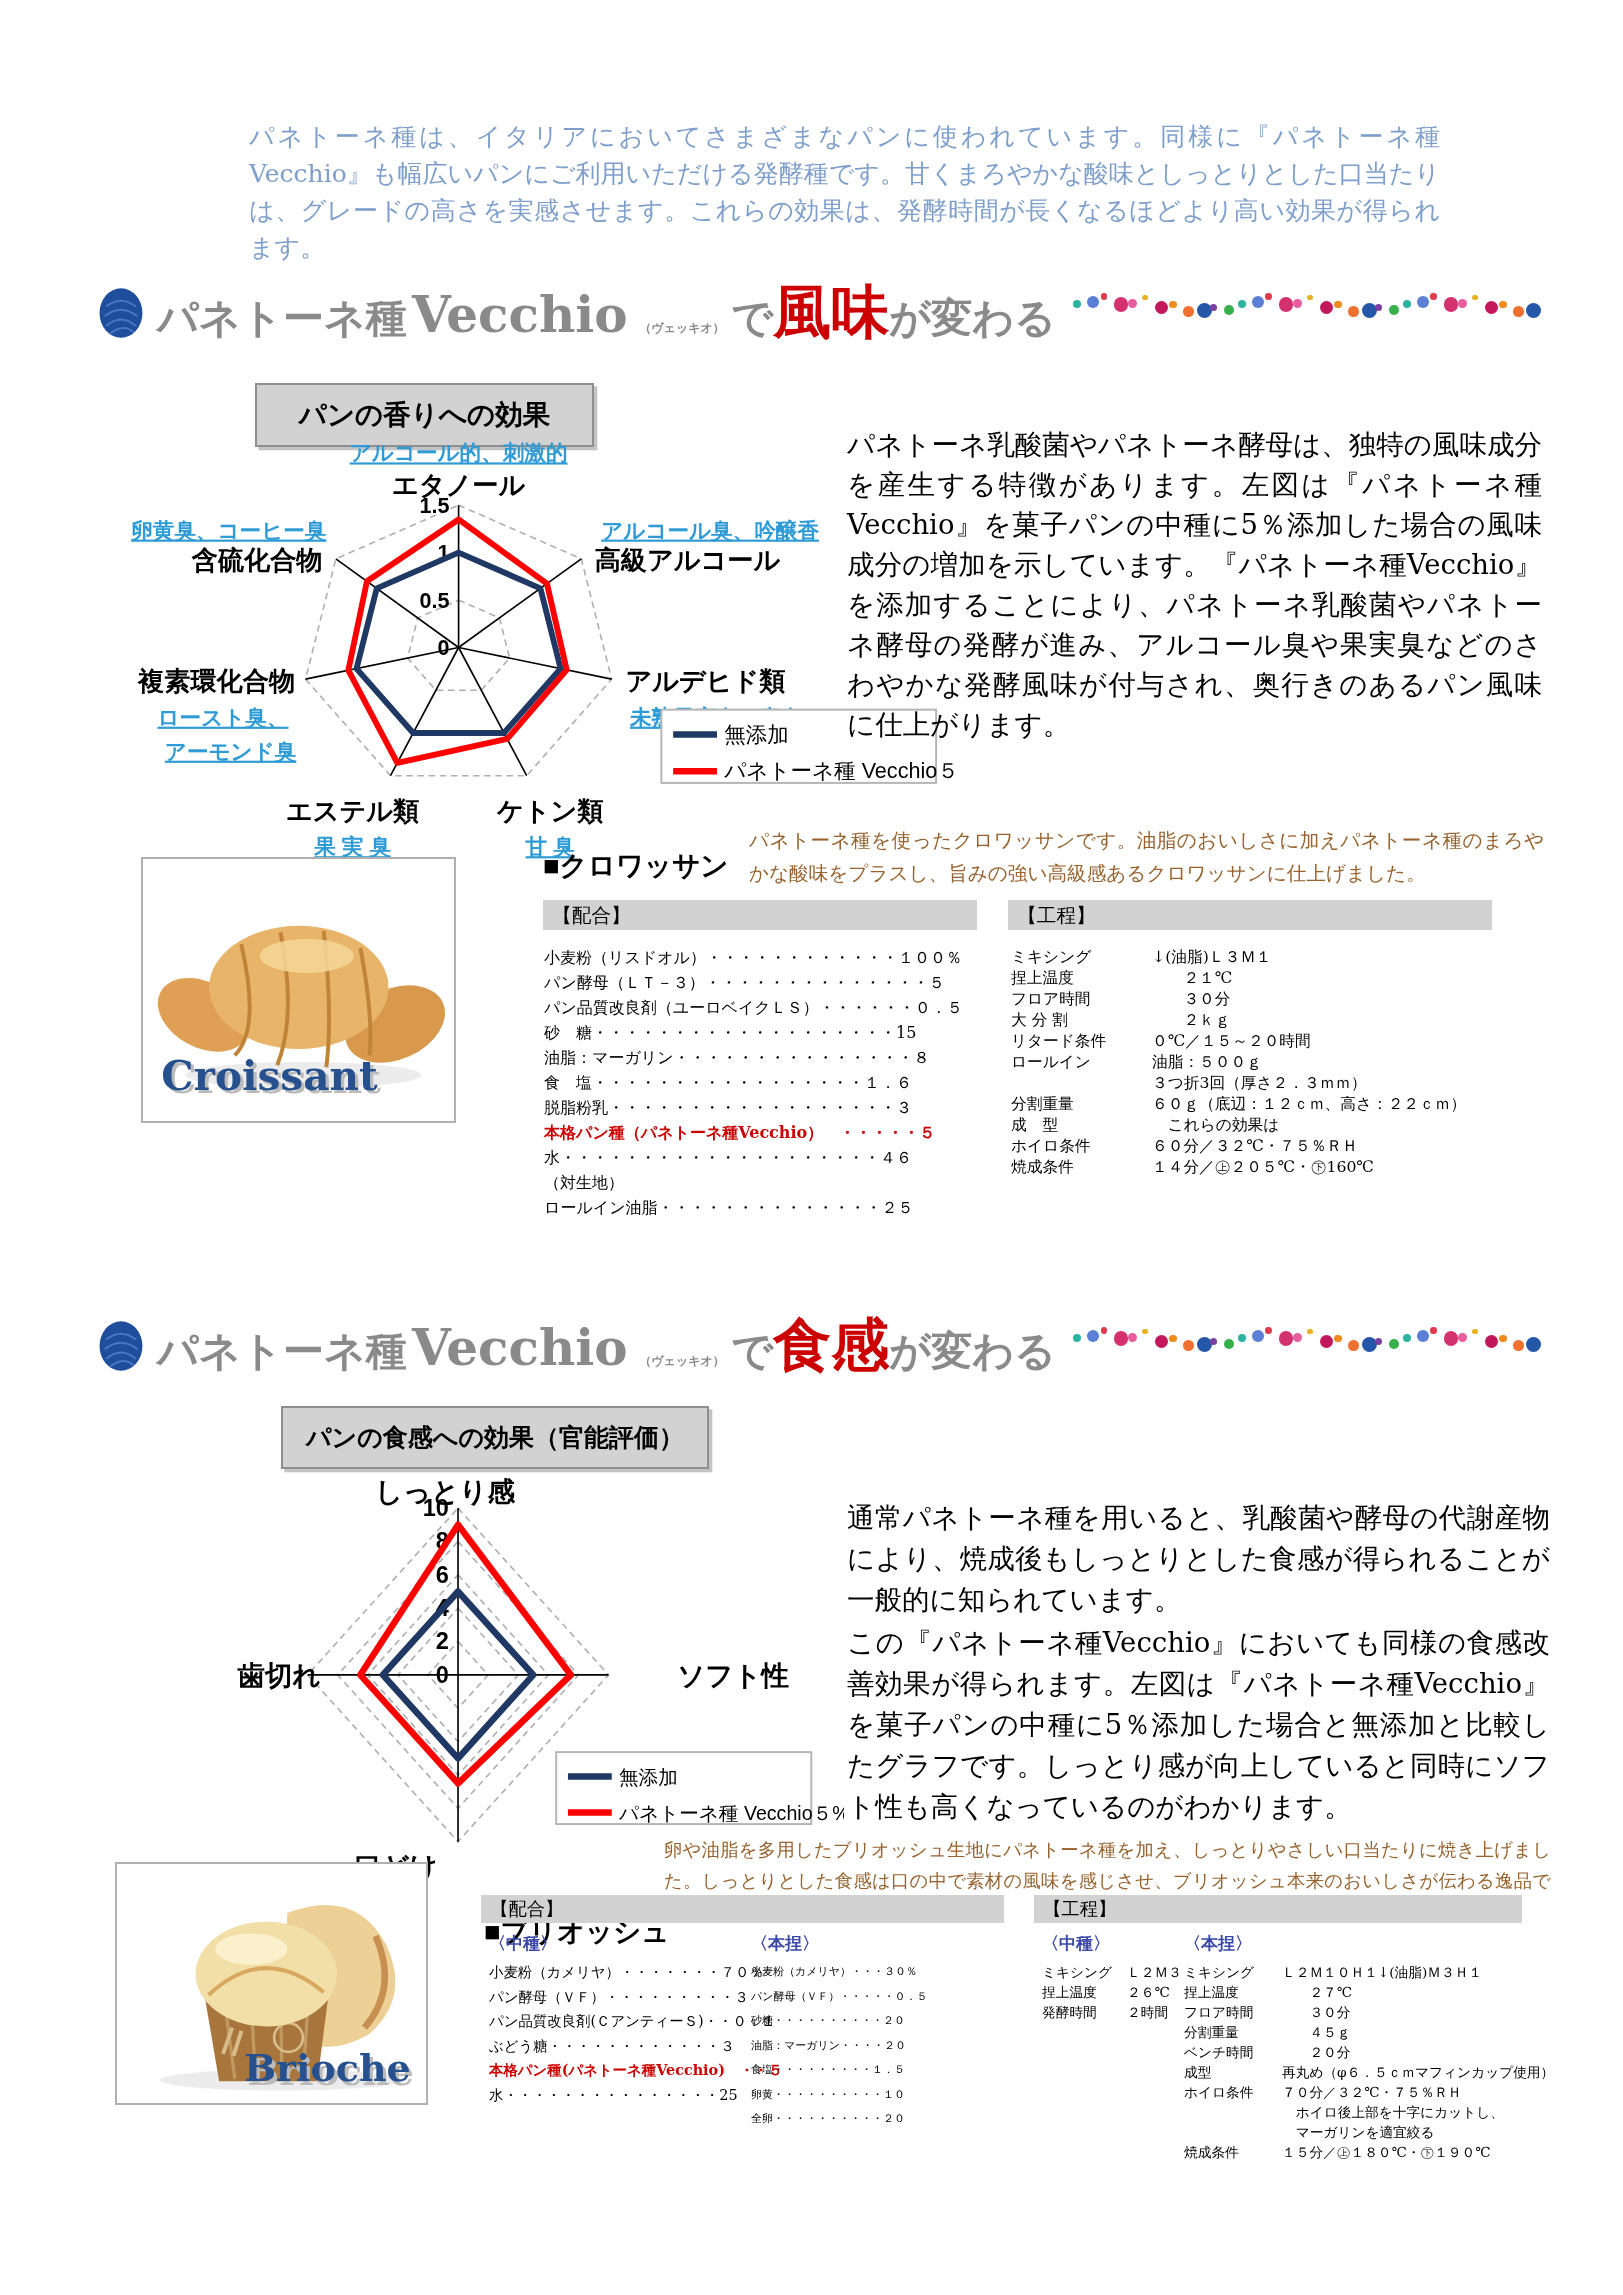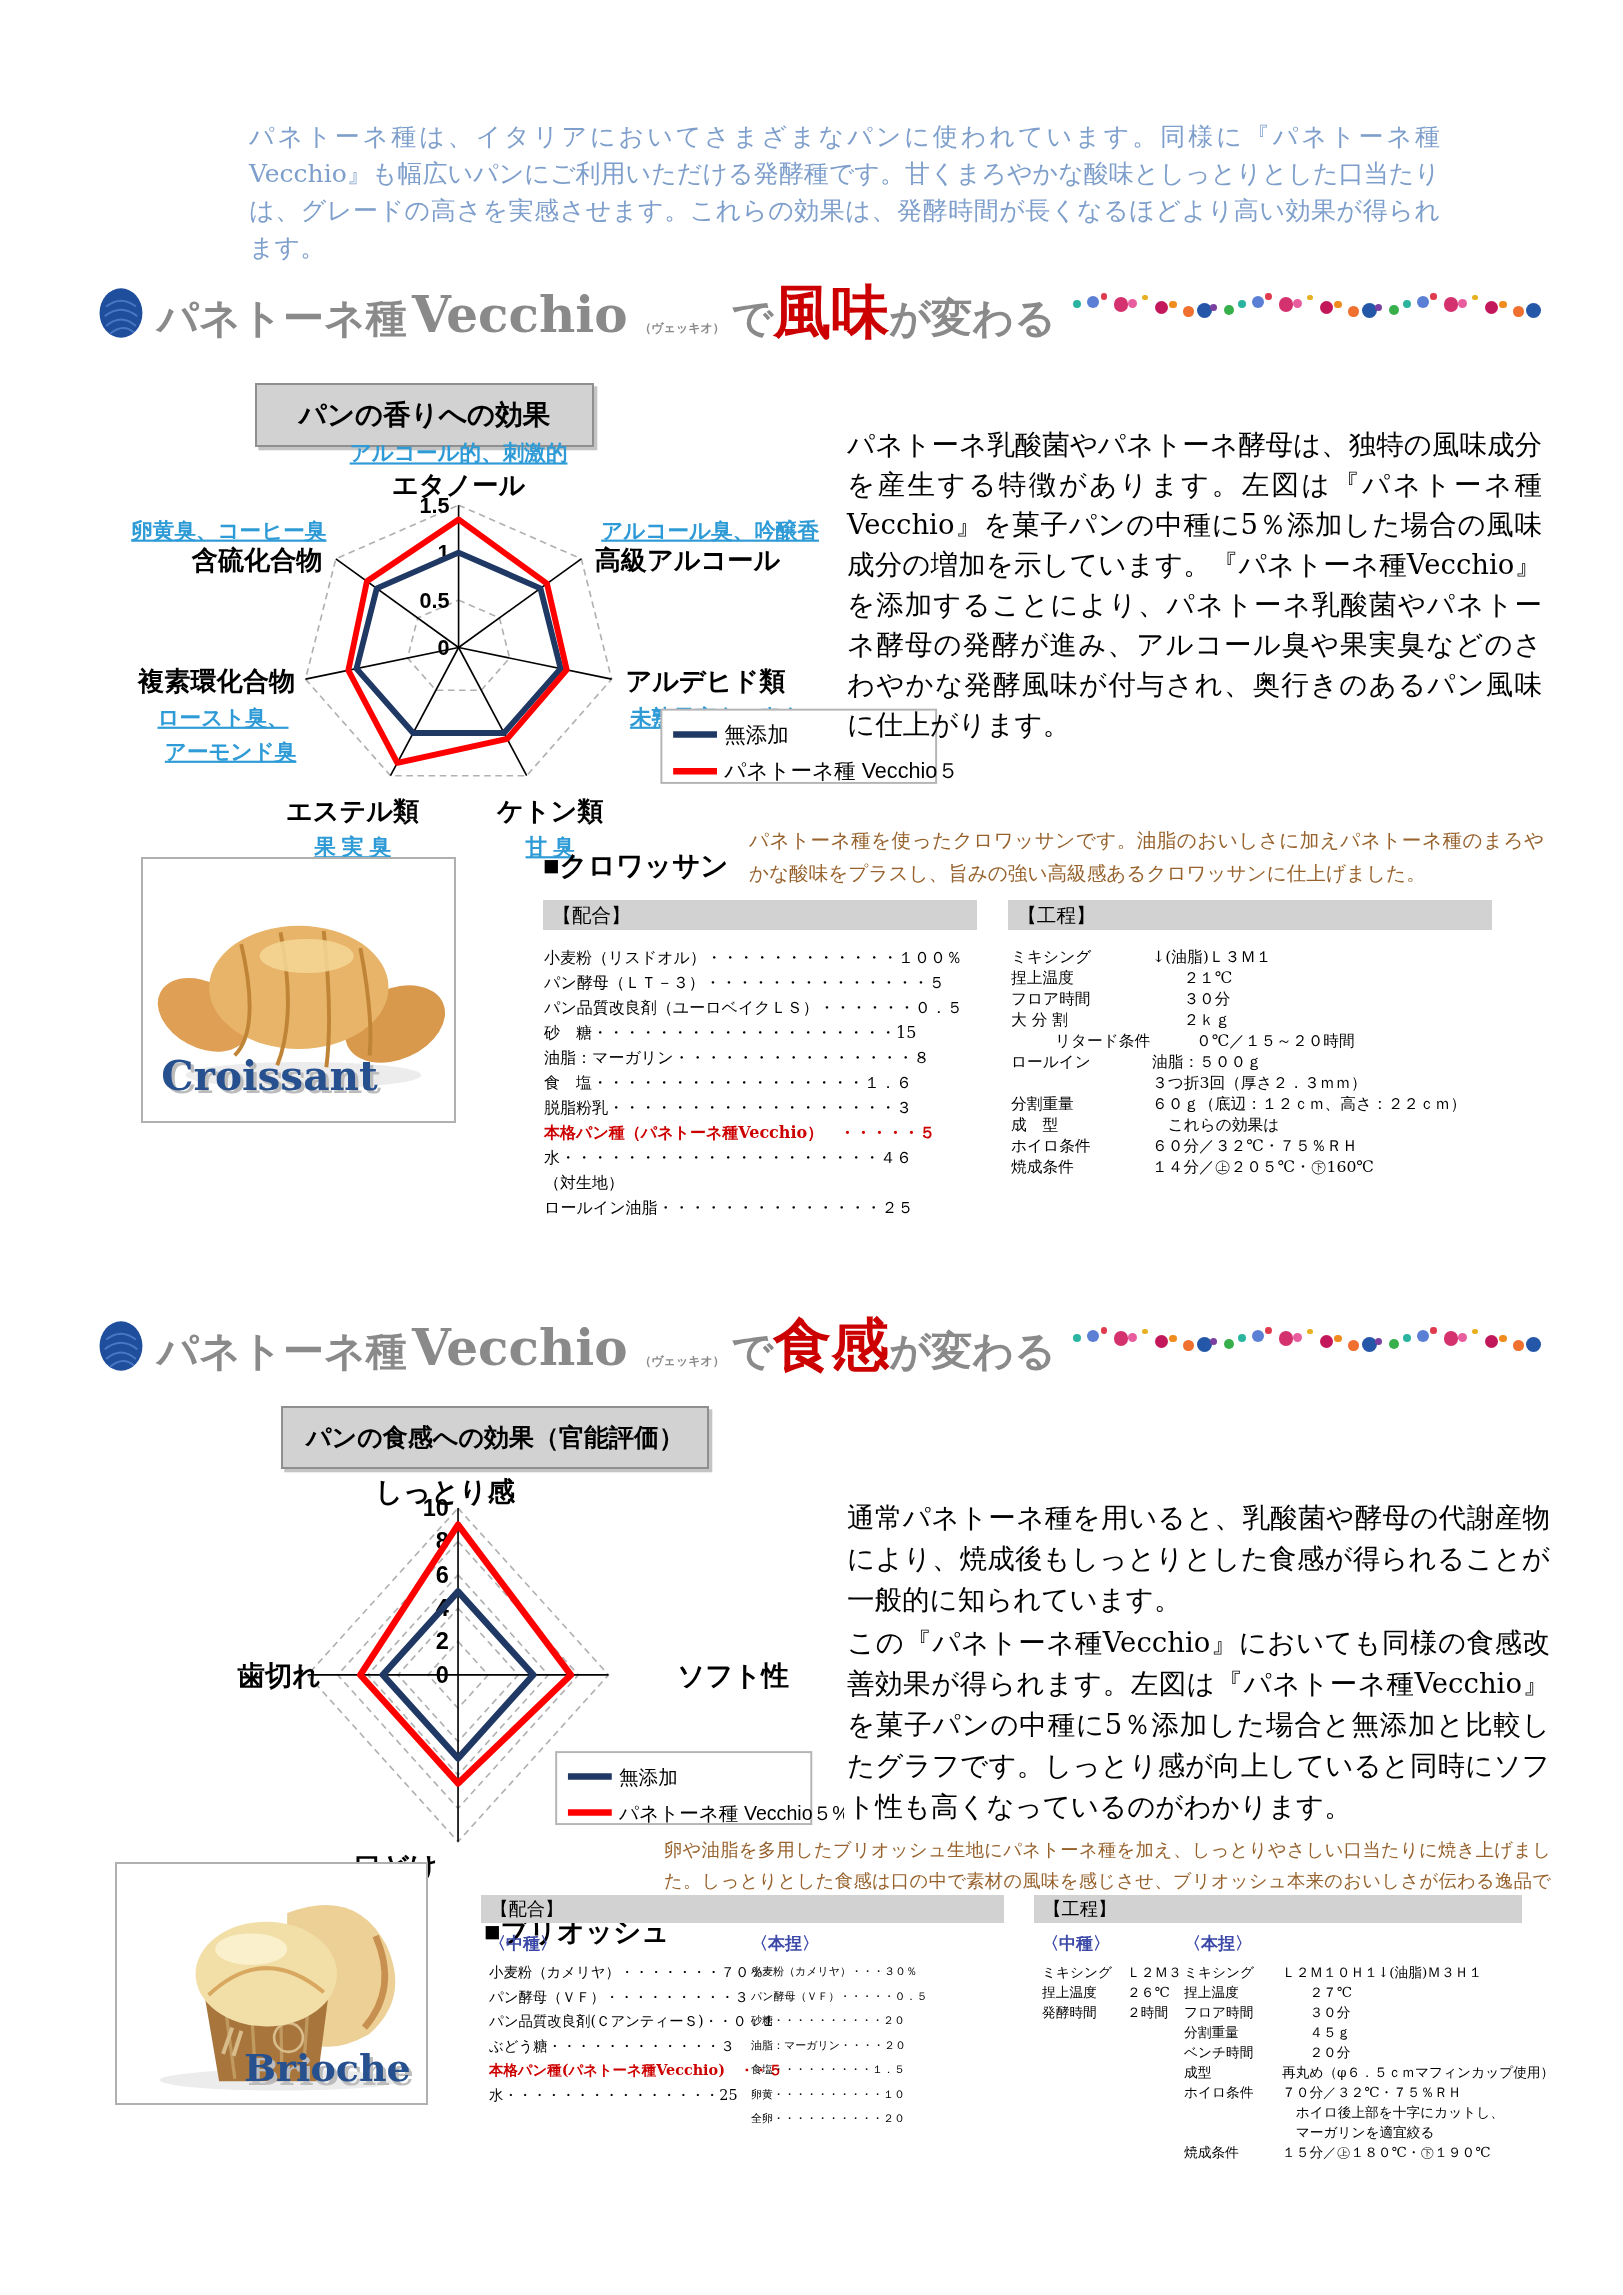--- a/index.html
+++ b/index.html
@@ -181,21 +181,21 @@
       </div>
       <div class="row">
         <span class="lab" style="width: 141px;">フロア時間</span>
         <span>　　３０分</span>
       </div>
       <div class="row">
         <span class="lab" style="width: 141px;">大 分 割</span>
         <span>　　２ｋｇ</span>
       </div>
       <div class="row">
-        <span class="lab" style="width: 141px; margin-left: 44px;">リタード条件</span>
+        <span class="lab" style="width: 141px;">リタード条件</span>
         <span>０℃／１５～２０時間</span>
       </div>
       <div class="row">
         <span class="lab" style="width: 141px;">ロールイン</span>
         <span>油脂：５００ｇ</span>
       </div>
       <div class="row">
         <span class="lab" style="width: 141px;"></span>
         <span>３つ折3回（厚さ２．３ｍｍ）</span>
       </div>

